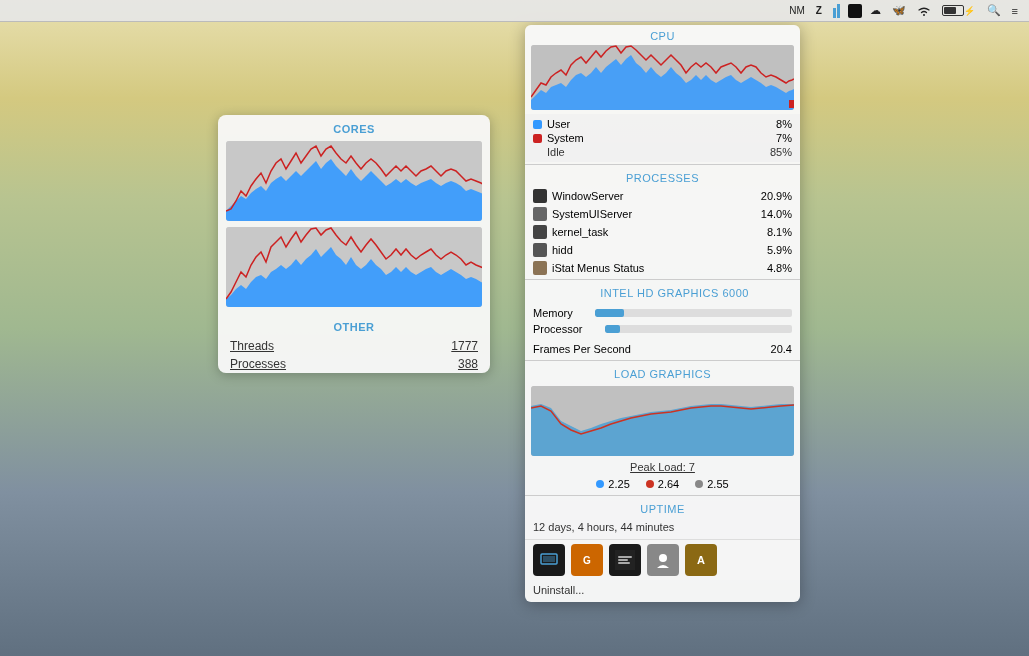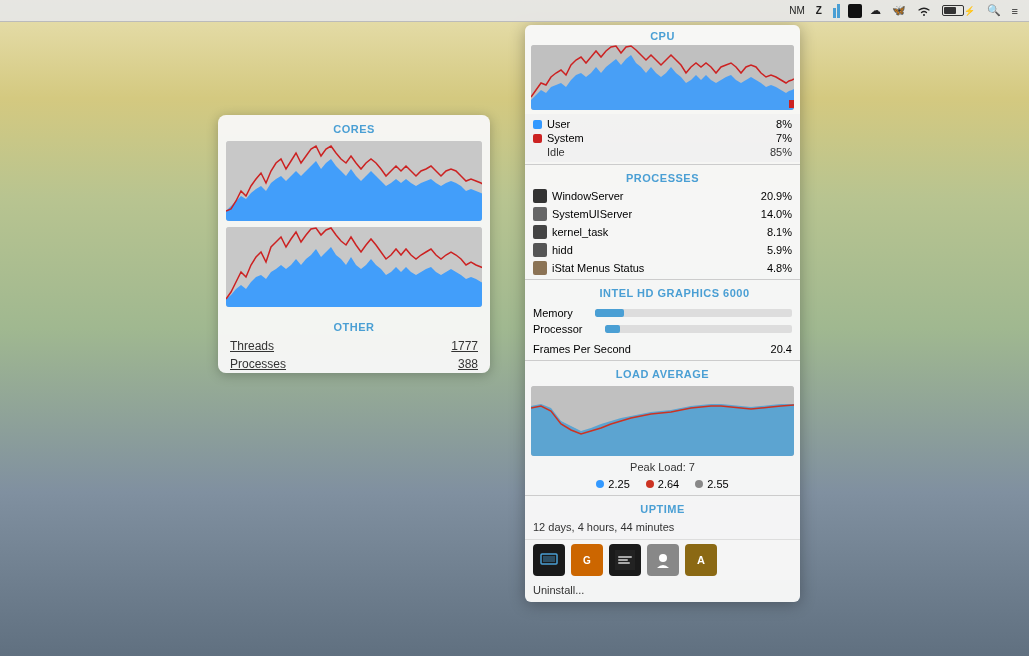--- a/index.html
+++ b/index.html
@@ -112,21 +112,21 @@
       background: rgba(248,248,248,0.97);
       border-radius: 6px;
       box-shadow: 0 2px 16px rgba(0,0,0,0.3);
       overflow: hidden;
     }
 
     
     .section-header {
       text-align: center;
       font-size: 11px;
-      font-weight: 700;
+      font-weight: 400;
       letter-spacing: 0.5px;
       padding: 5px 0 3px;
     }
     .section-header.cpu { color: #4a9fd4; }
     .section-header.processes { color: #4a9fd4; }
     .section-header.intel { color: #4a9fd4; padding-left: 24px; }
     .section-header.load { color: #4a9fd4; }
     .section-header.uptime { color: #4a9fd4; }
 
     .cpu-main-graph {
@@ -241,20 +241,21 @@
       height: 70px;
       border-radius: 3px;
       position: relative;
       overflow: hidden;
     }
     .peak-load {
       text-align: center;
       font-size: 11px;
       color: #333;
       padding: 2px 0;
+      text-decoration: underline;
     }
     .load-indicators {
       display: flex;
       justify-content: center;
       gap: 16px;
       padding: 3px 8px;
       font-size: 11px;
     }
     .load-indicator {
       display: flex;
@@ -474,21 +475,21 @@
     </div>
   </div>
 
   <div class="fps-row">
     <span>Frames Per Second</span>
     <span>20.4</span>
   </div>
 
   <div class="divider"></div>
 
-  <div class="section-header load">LOAD AVERAGE</div>
+  <div class="section-header load">LOAD GRAPHICS</div>
 
   <div class="load-graph">
     <svg width="263" height="70" viewBox="0 0 263 70" preserveAspectRatio="none">
       <rect width="263" height="70" fill="#c0c0c0"></rect>
 
       <path d="M0,20 L10,18 L20,22 L30,35 L40,40 L50,45 L60,42 L70,38 L80,35 L90,32 L100,30 L110,28 L120,26 L130,25 L140,24 L150,22 L160,20 L170,19 L180,18 L190,18 L200,19 L210,20 L220,21 L230,20 L240,19 L250,18 L263,18 L263,70 L0,70 Z" fill="#4a9fd4" opacity="0.85"></path>
 
       <path d="M0,22 L10,20 L20,25 L30,38 L40,44 L50,48 L60,45 L70,42 L80,38 L90,35 L100,32 L110,30 L120,28 L130,27 L140,26 L150,24 L160,22 L170,21 L180,20 L190,20 L200,21 L210,22 L220,23 L230,22 L240,21 L250,20 L263,19" fill="none" stroke="#cc3322" stroke-width="1.5"></path>
     </svg>
   </div>

